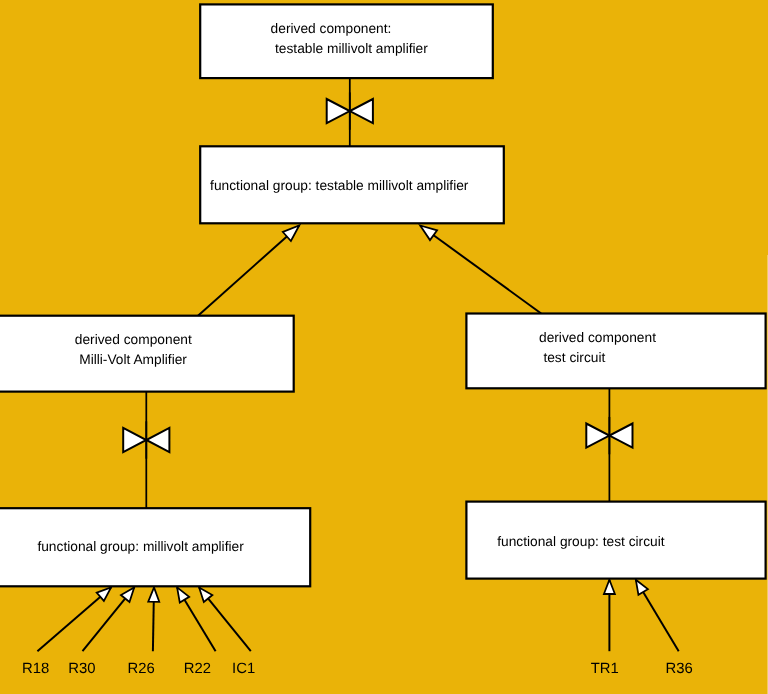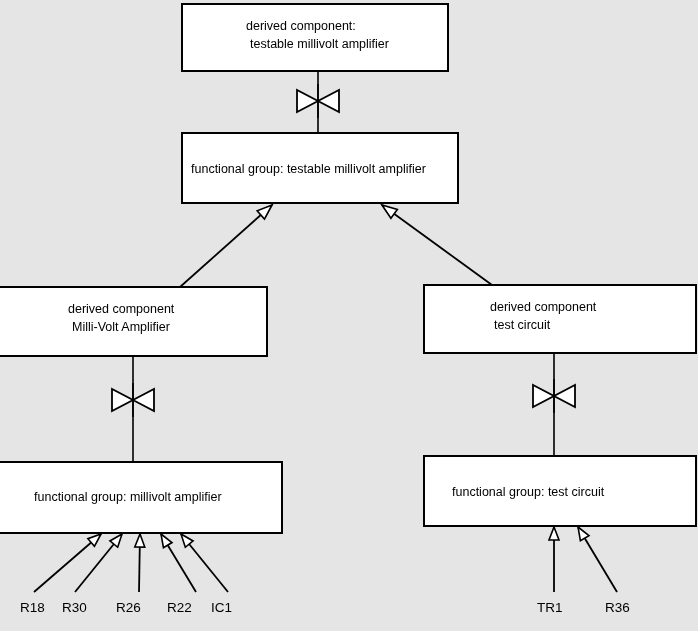--- a/index.html
+++ b/index.html
@@ -11,21 +11,21 @@
   body {
     width: 698px;
     height: 631px;
     overflow: hidden;
     font-family: "Liberation Sans", sans-serif;
   }
   #diagram-root {
     position: relative;
     width: 698px;
     height: 631px;
-    background: #e5e5e5;
+    background: #eab308;
   }
   svg#diagram-svg {
     display: block;
     width: 698px;
     height: 631px;
   }
   .box-rect {
     fill: #ffffff;
     stroke: #000000;
     stroke-width: 2;

